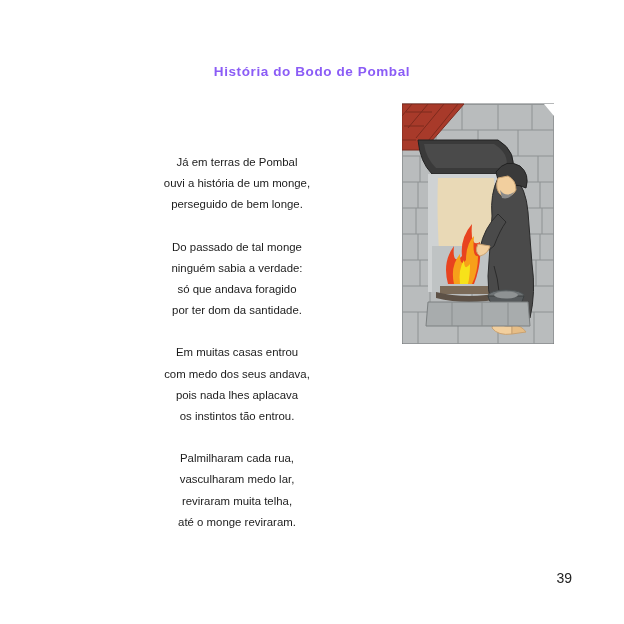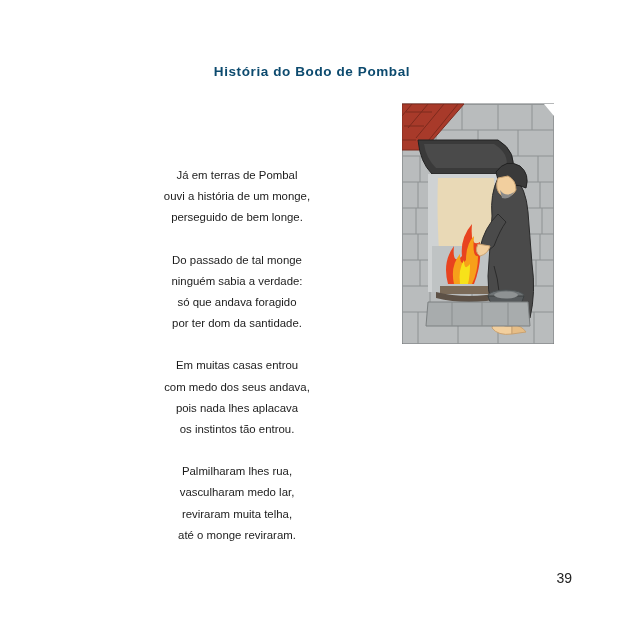--- a/index.html
+++ b/index.html
@@ -22,26 +22,26 @@
   }
   .title {
     position: absolute;
     top: 64px;
     left: 0;
     width: 624px;
     text-align: center;
     font-size: 13.5px;
     font-weight: bold;
     letter-spacing: 0.6px;
-    color: #0c4a6e;
+    color: #8b5cf6;
   }
   .poem {
     position: absolute;
     left: 108px;
-    top: 165px;
+    top: 152px;
     width: 258px;
     text-align: center;
     font-size: 11.4px;
     line-height: 21.2px;
     color: #1b1b1b;
   }
   .stanza {
     margin: 0 0 21px 0;
   }
   .stanza:last-child {
@@ -87,21 +87,21 @@
       <div class="line">só que andava foragido</div>
       <div class="line">por ter dom da santidade.</div>
     </div>
     <div class="stanza">
       <div class="line">Em muitas casas entrou</div>
       <div class="line">com medo dos seus andava,</div>
       <div class="line">pois nada lhes aplacava</div>
       <div class="line">os instintos tão entrou.</div>
     </div>
     <div class="stanza">
-      <div class="line">Palmilharam lhes rua,</div>
+      <div class="line">Palmilharam cada rua,</div>
       <div class="line">vasculharam medo lar,</div>
       <div class="line">reviraram muita telha,</div>
       <div class="line">até o monge reviraram.</div>
     </div>
   </div>
 
   <div class="illustration">
     <svg width="152" height="248" viewBox="0 0 152 248" xmlns="http://www.w3.org/2000/svg">
 
       <rect x="0" y="8" width="152" height="240" fill="#b9bcbd" stroke="#6f7374" stroke-width="1"></rect>

